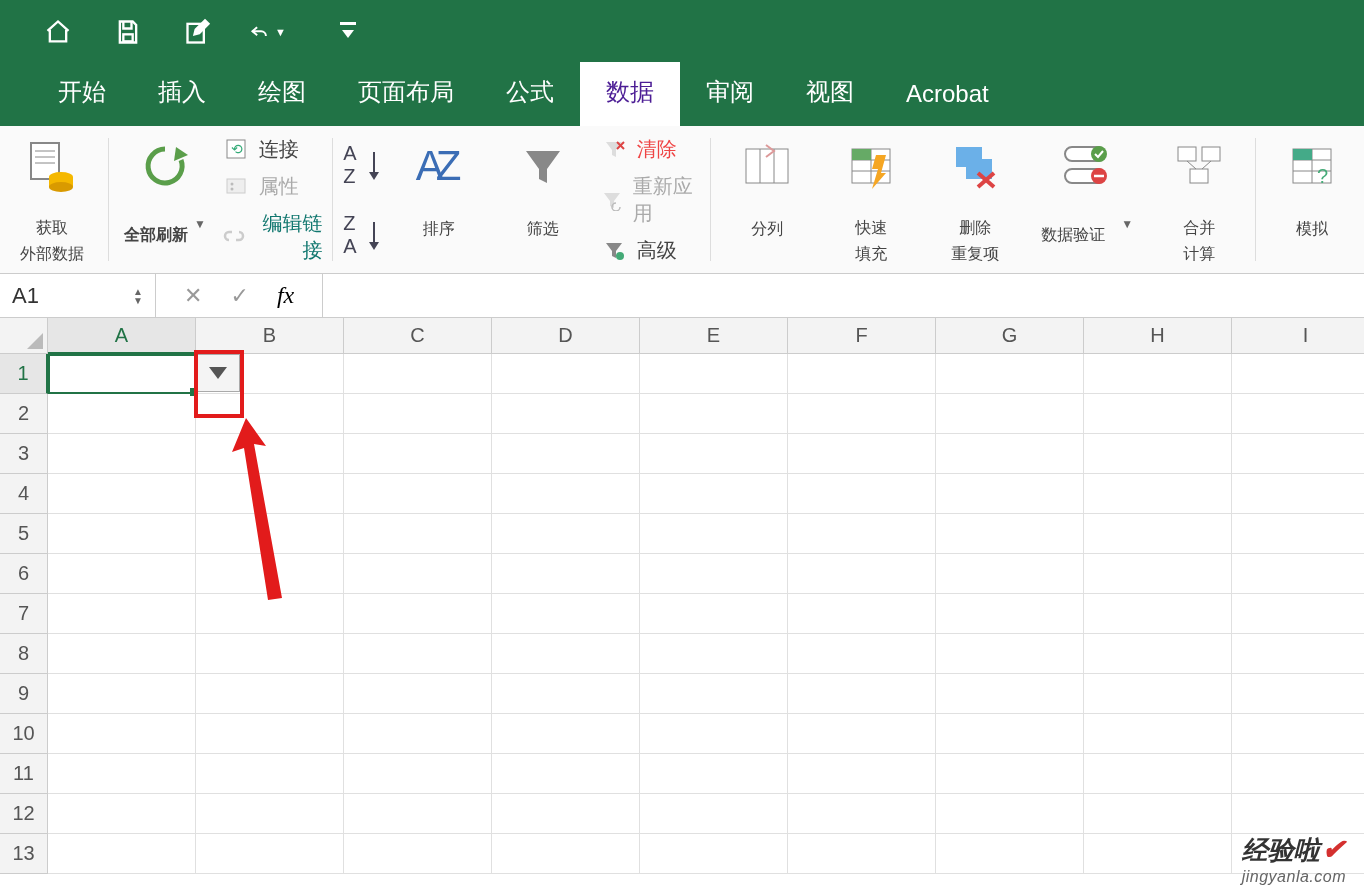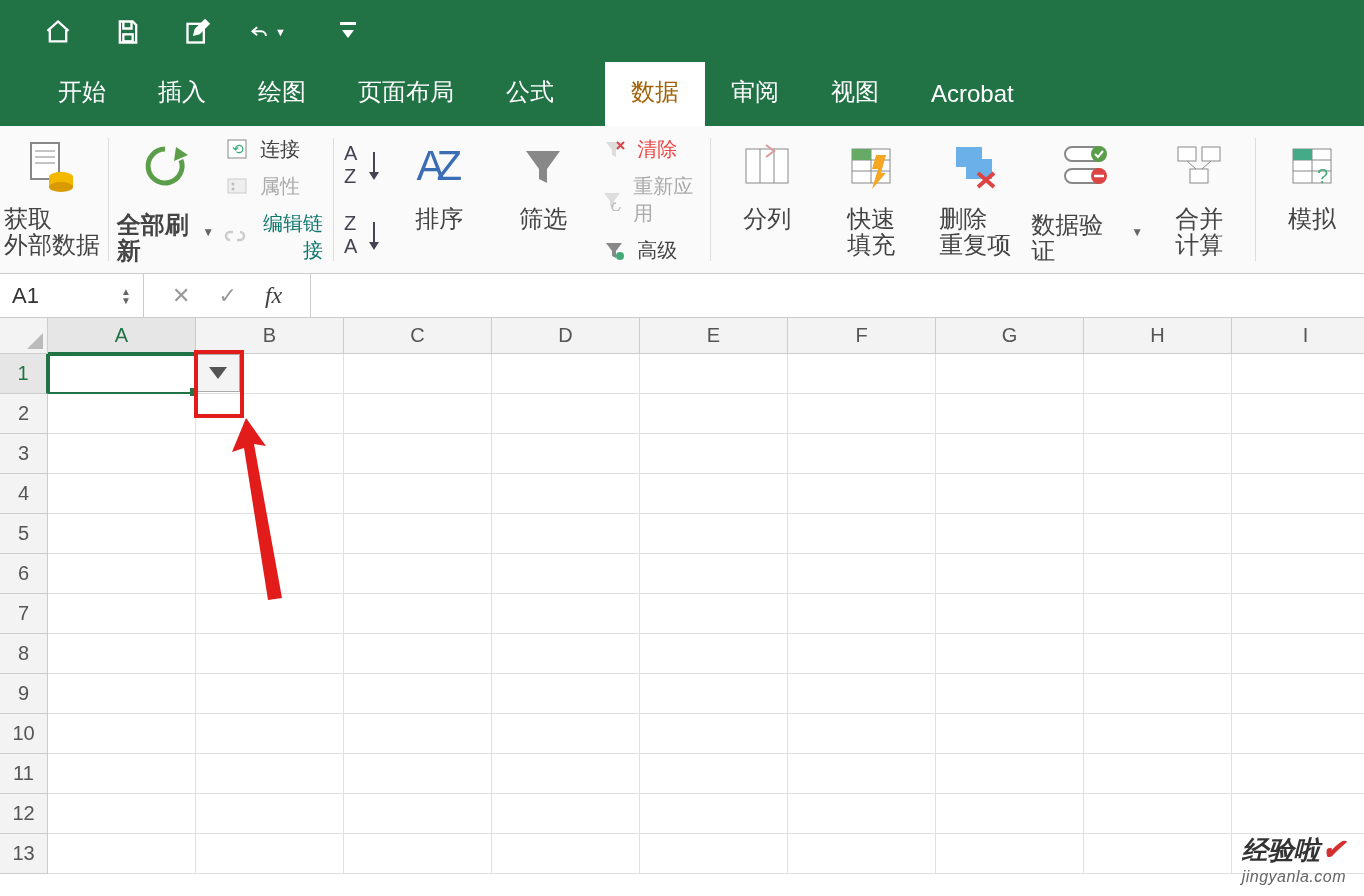--- a/index.html
+++ b/index.html
@@ -3,38 +3,38 @@
 <meta charset="utf-8">
 <style>
 *{box-sizing:border-box;margin:0;padding:0;font-family:"Microsoft YaHei","PingFang SC",Arial,sans-serif;}
 body{background:#fff;width:1364px;height:896px;overflow:hidden;position:relative;}
 
 .titlebar{background:#217346;height:64px;display:flex;align-items:center;padding:0 40px;gap:34px;}
 .qat-icon{width:36px;height:36px;display:flex;align-items:center;justify-content:center;color:#fff;}
 
 .tabs{background:#217346;height:62px;display:flex;align-items:flex-end;padding-left:32px;gap:0;}
 .tab{color:#fff;font-size:24px;padding:14px 26px 18px;cursor:pointer;}
-.tab.active{background:#fff;color:#a16207;margin-left:25px;}
+.tab.active{background:#fff;color:#4c1d95;}
 
 .ribbon{background:#fafafa;border-bottom:1px solid #ccc;height:148px;display:flex;align-items:stretch;}
 .group{display:flex;flex-direction:column;align-items:center;justify-content:flex-start;padding:8px 4px 6px;position:relative;}
 .group.big{min-width:104px;}
 .group .big-icon{width:56px;height:56px;margin-top:4px;display:flex;align-items:center;justify-content:center;}
-.group .big-label{font-size:24px;color:#444;line-height:26px;margin-top:12px;}
+.group .big-label{font-size:16px;color:#444;text-align:center;line-height:26px;margin-top:22px;}
 .group-sep{width:1px;background:#ddd;margin:12px 4px;}
 .vstack{display:flex;flex-direction:column;justify-content:center;gap:10px;padding:8px 6px;}
 .vitem{display:flex;align-items:center;gap:10px;font-size:20px;color:#444;}
 .vitem .small-icon{width:26px;height:26px;display:flex;align-items:center;justify-content:center;}
 .dd-arrow{font-size:12px;color:#666;margin-left:6px;}
 
 .fbar{height:44px;border-bottom:1px solid #ccc;display:flex;align-items:center;background:#fff;}
-.namebox{width:144px;height:44px;border-right:1px solid #ccc;display:flex;align-items:center;padding:0 12px;font-size:22px;color:#333;justify-content:space-between;}
+.namebox{width:156px;height:44px;border-right:1px solid #ccc;display:flex;align-items:center;padding:0 12px;font-size:22px;color:#333;justify-content:space-between;}
 .stepper{display:flex;flex-direction:column;font-size:10px;color:#666;line-height:9px;}
 .fx-icons{display:flex;align-items:center;gap:28px;padding:0 28px;color:#999;font-size:22px;}
-.fx-label{font-style:italic;font-family:"Times New Roman",serif;font-size:24px;color:#404040;}
+.fx-label{font-style:italic;font-family:"Times New Roman",serif;font-size:24px;color:#000000;}
 .formula-input{flex:1;height:100%;border:none;outline:none;font-size:20px;border-left:1px solid #ccc;padding-left:10px;}
 
 .sheet{position:relative;}
 .corner{position:absolute;left:0;top:0;width:48px;height:36px;background:#f3f3f3;border-right:1px solid #ccc;border-bottom:1px solid #ccc;}
 .corner::after{content:"";position:absolute;right:4px;bottom:4px;width:0;height:0;border-left:16px solid transparent;border-bottom:16px solid #bbb;}
 .colheads{position:absolute;left:48px;top:0;display:flex;}
 .colhead{width:148px;height:36px;background:#f3f3f3;border-right:1px solid #ccc;border-bottom:1px solid #ccc;display:flex;align-items:center;justify-content:center;font-size:20px;color:#555;}
 .colhead.sel{background:#e6e6e6;border-bottom:2px solid #217346;color:#217346;font-weight:500;}
 .rowheads{position:absolute;left:0;top:36px;display:flex;flex-direction:column;}
 .rowhead{height:40px;width:48px;background:#f3f3f3;border-right:1px solid #ccc;border-bottom:1px solid #ccc;display:flex;align-items:center;justify-content:center;font-size:20px;color:#555;}

